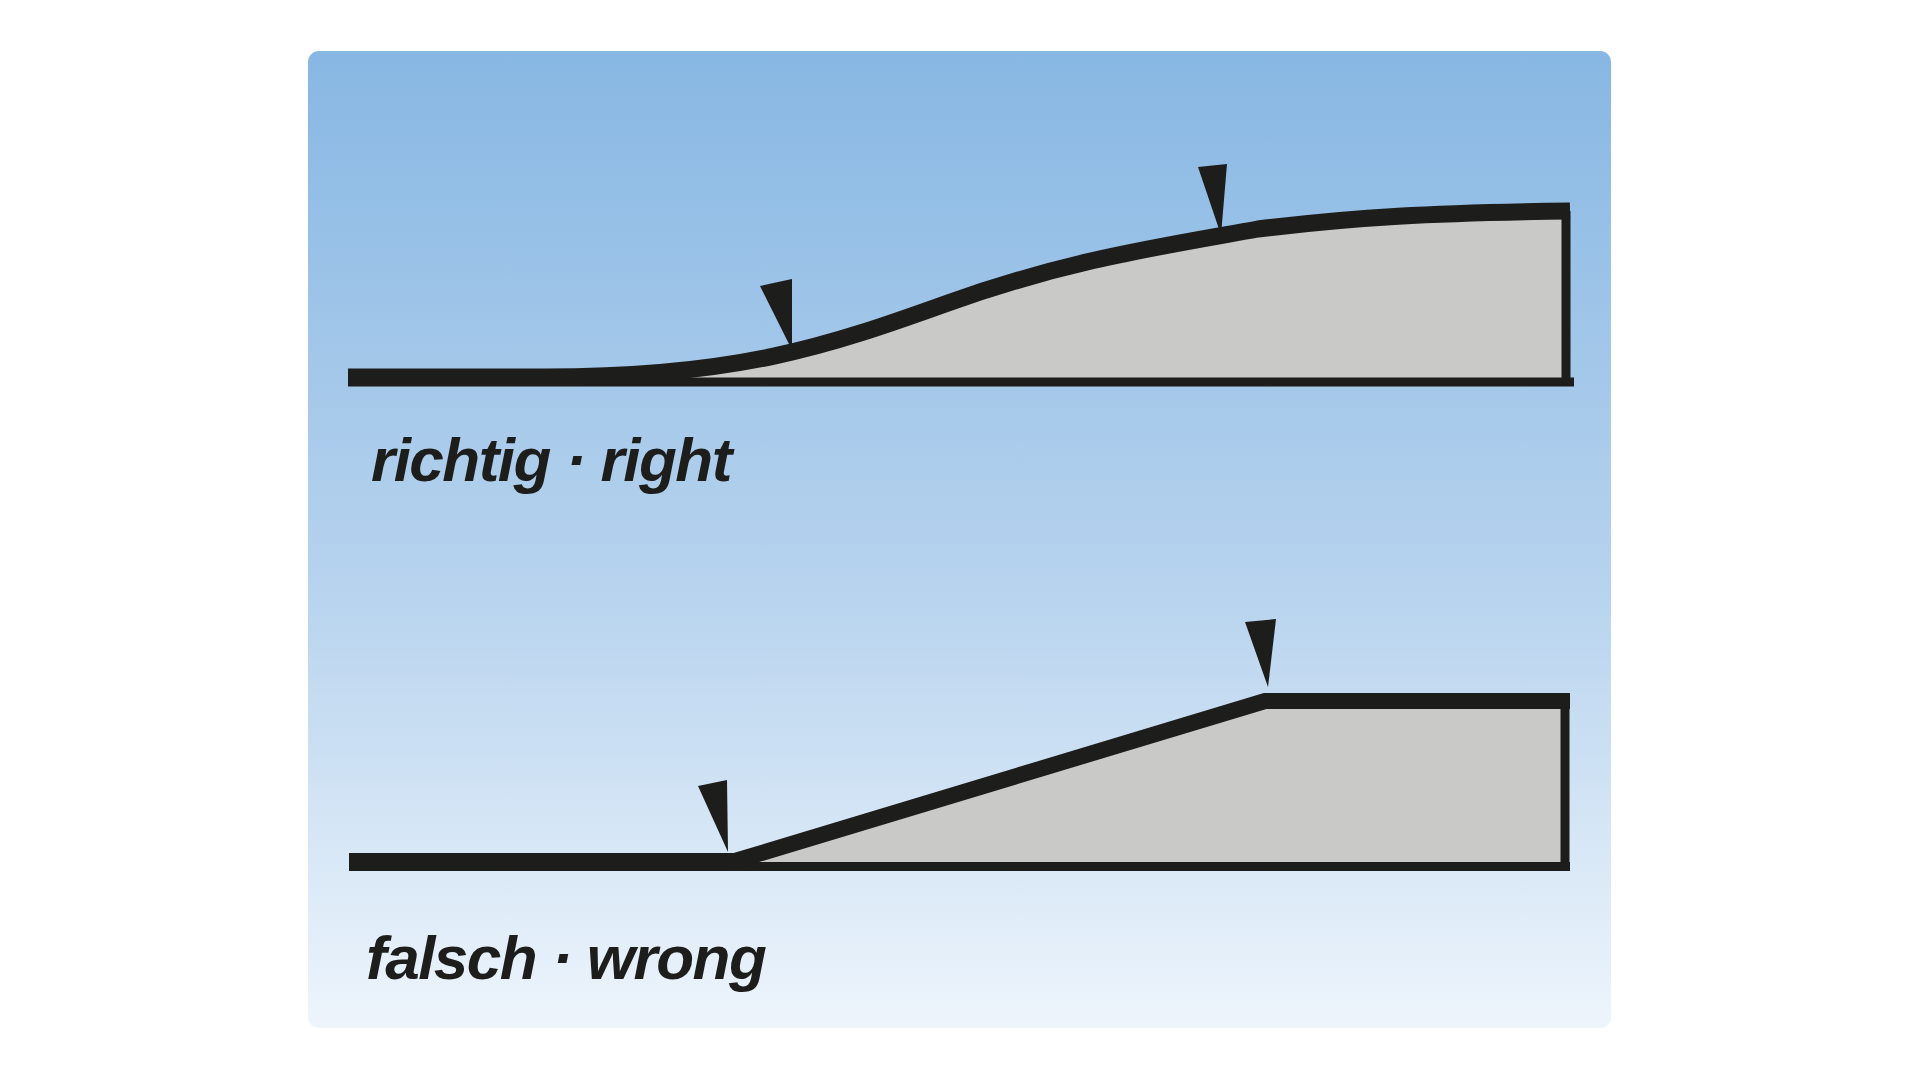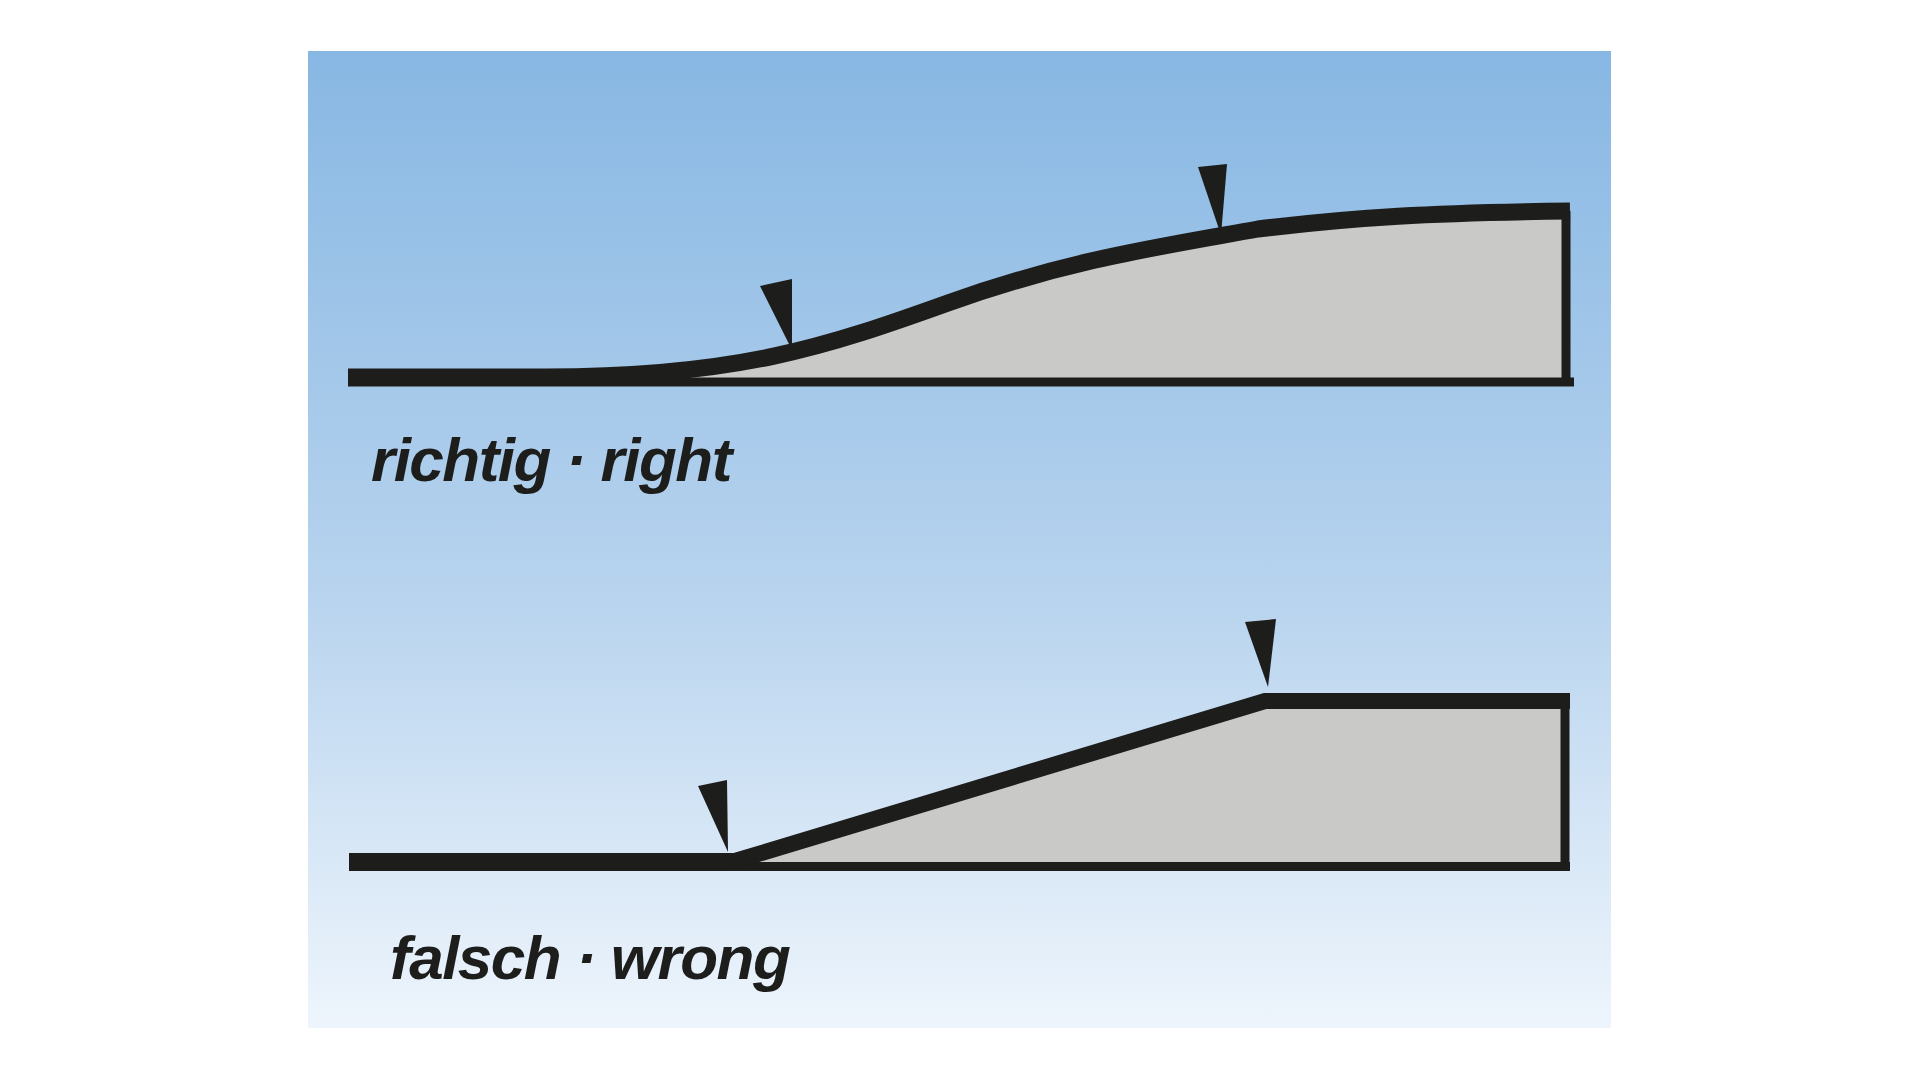--- a/index.html
+++ b/index.html
@@ -17,40 +17,41 @@
     height: 1080px;
     background: #ffffff;
   }
   .panel {
     position: absolute;
     left: 308px;
     top: 51px;
     width: 1303px;
     height: 977px;
     background: linear-gradient(to bottom, #87b7e3 0%, #b7d3ee 55%, #eef5fc 100%);
+    border-radius: 11px;
   }
   .panel svg {
     position: absolute;
     left: 0;
     top: 0;
     display: block;
   }
   .figure-label {
     position: absolute;
     font-family: "Liberation Sans", sans-serif;
     font-style: italic;
     font-weight: bold;
     font-size: 62px;
     line-height: 62px;
     letter-spacing: -1.5px;
     color: #1d1d1b;
     white-space: nowrap;
   }
   .label-correct { left: 63px; top: 378px; }
-  .label-wrong   { left: 58px; top: 876px; margin-left: 24px; }
+  .label-wrong   { left: 58px; top: 876px; }
 </style>
 </head>
 <body>
 
 <div class="stage">
   <div class="panel">
     <svg width="1303" height="977" viewBox="0 0 1303 977" xmlns="http://www.w3.org/2000/svg">
         <g>
           <path d="M 237 326 C 430 326, 520 295, 640 252 C 760 209, 850 196, 950 178 C 1050 166, 1120 162, 1259 160 L 1259 331 L 237 331 Z" fill="#c9c9c8" stroke="none"></path>
           <path d="M 40 331 H 1266" fill="none" stroke="#1d1d1b" stroke-width="9" stroke-linecap="butt" stroke-linejoin="miter" stroke-miterlimit="8"></path>

